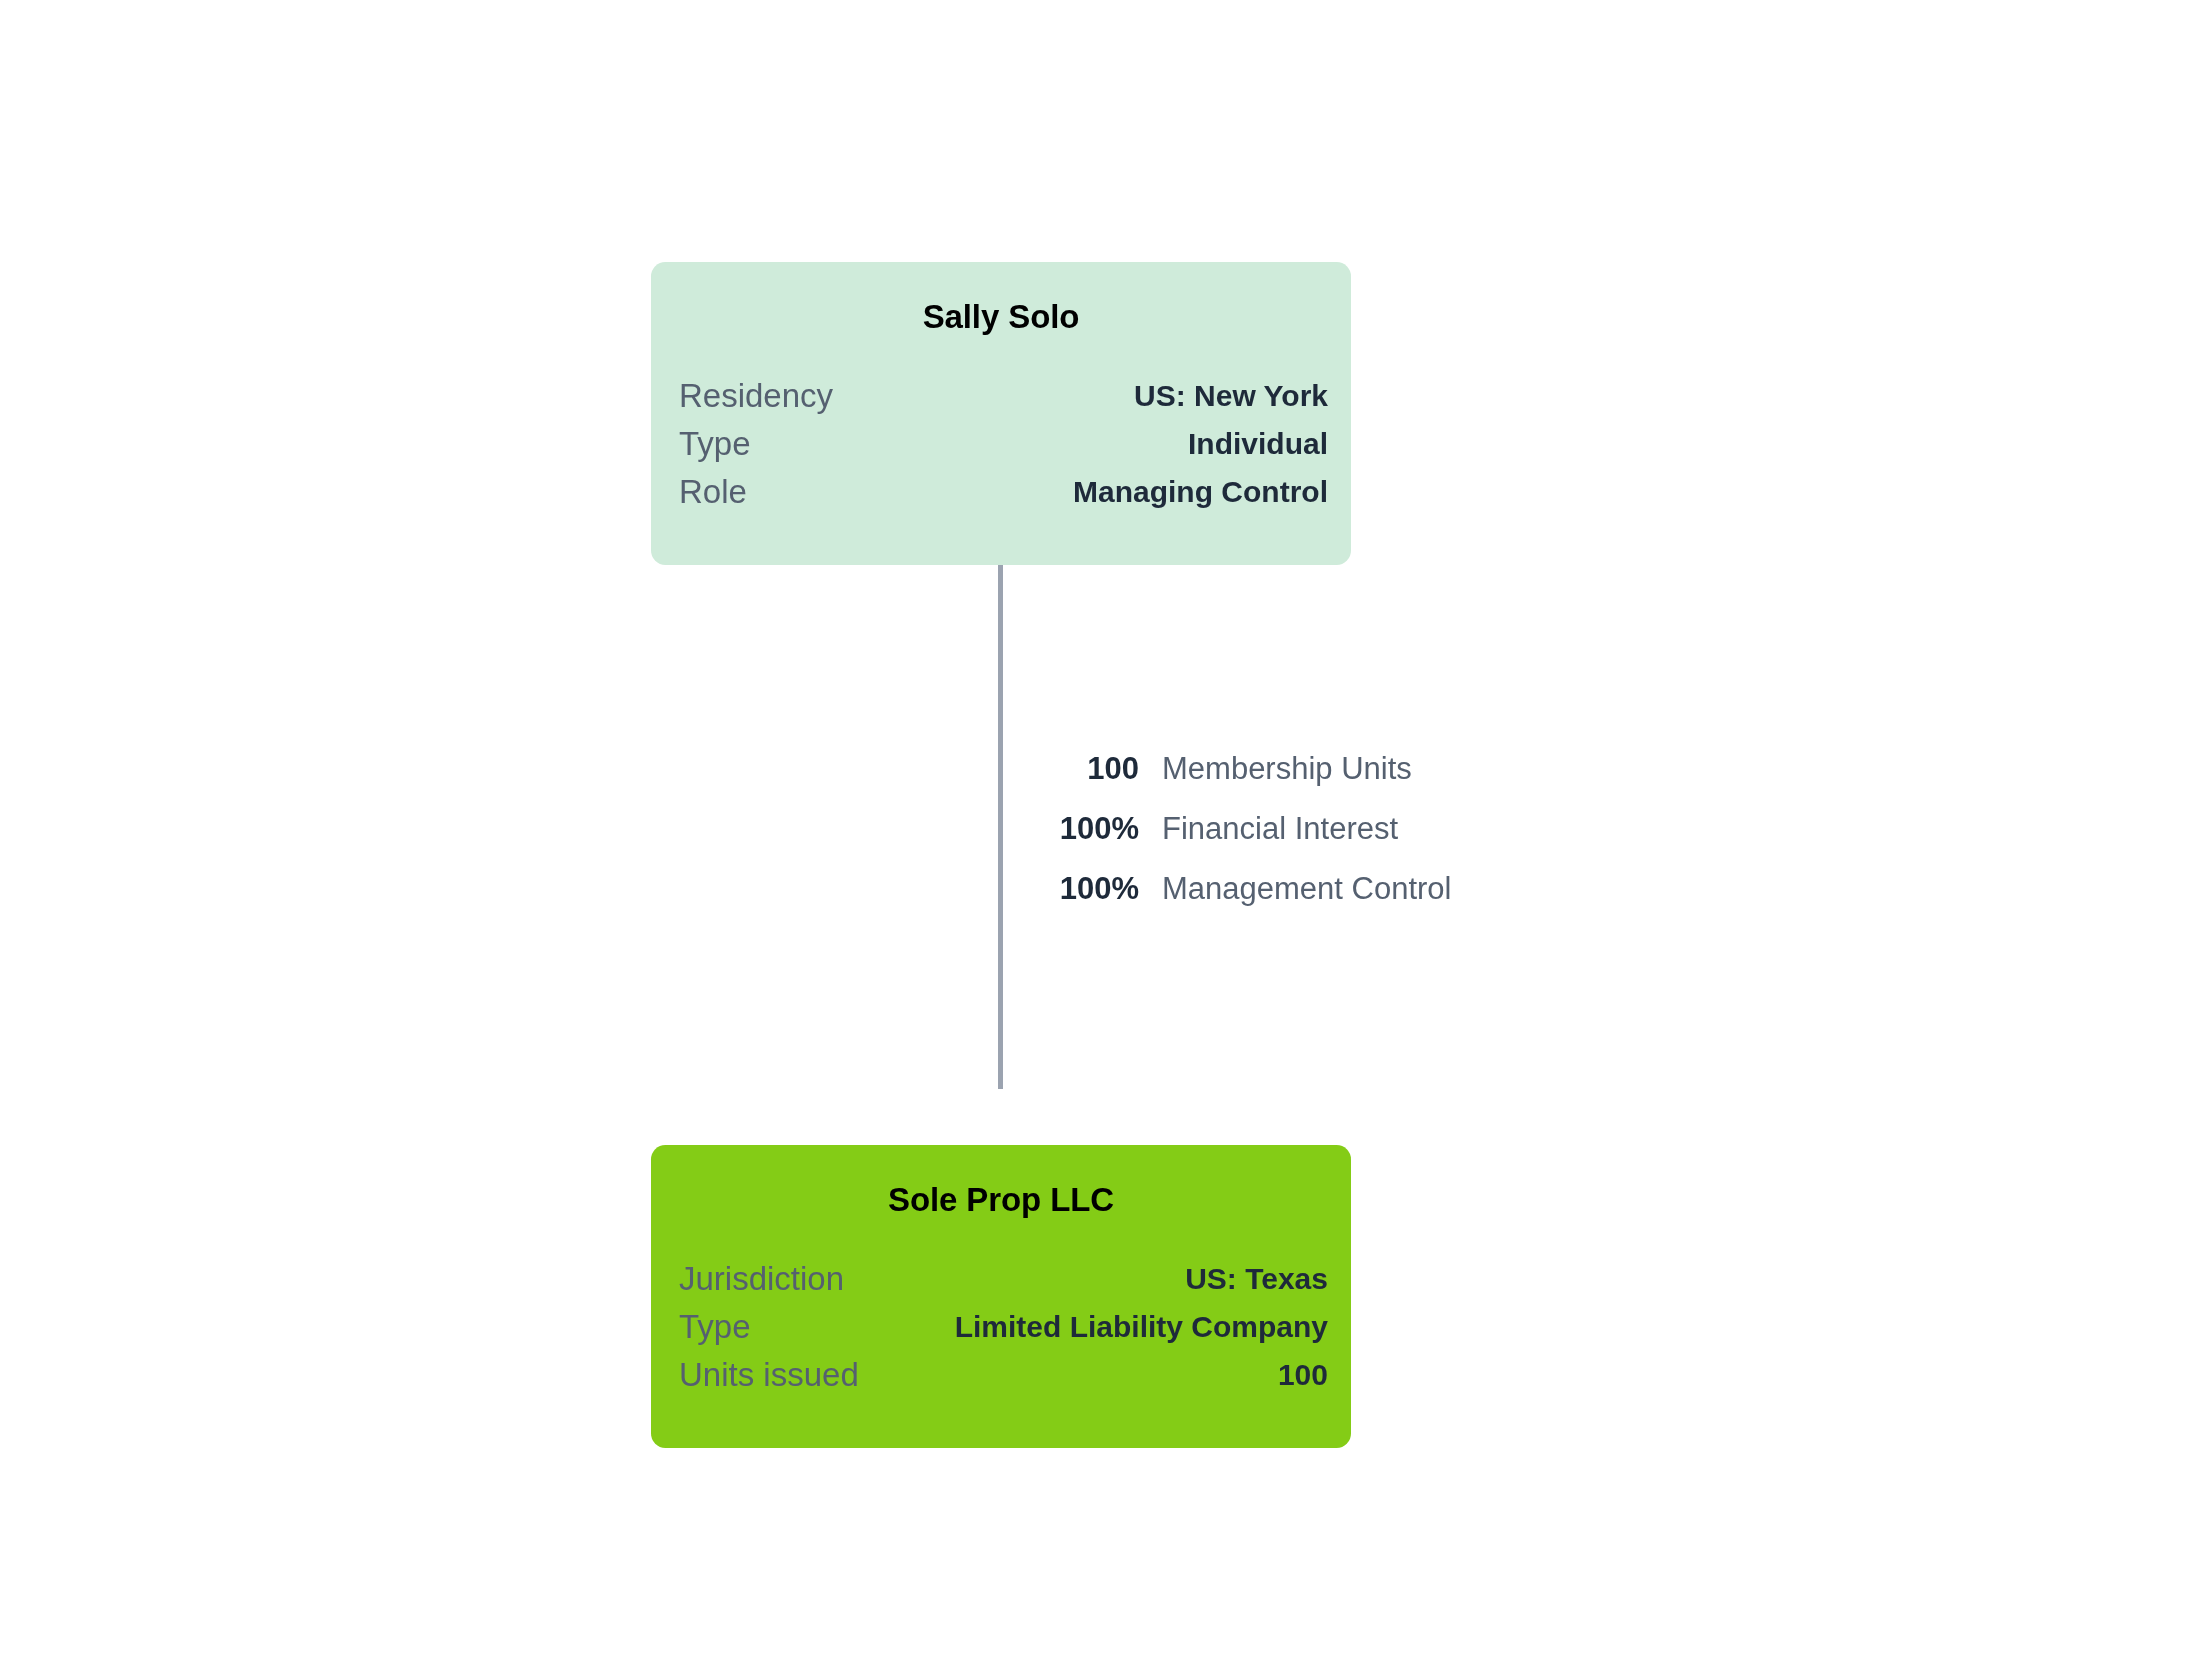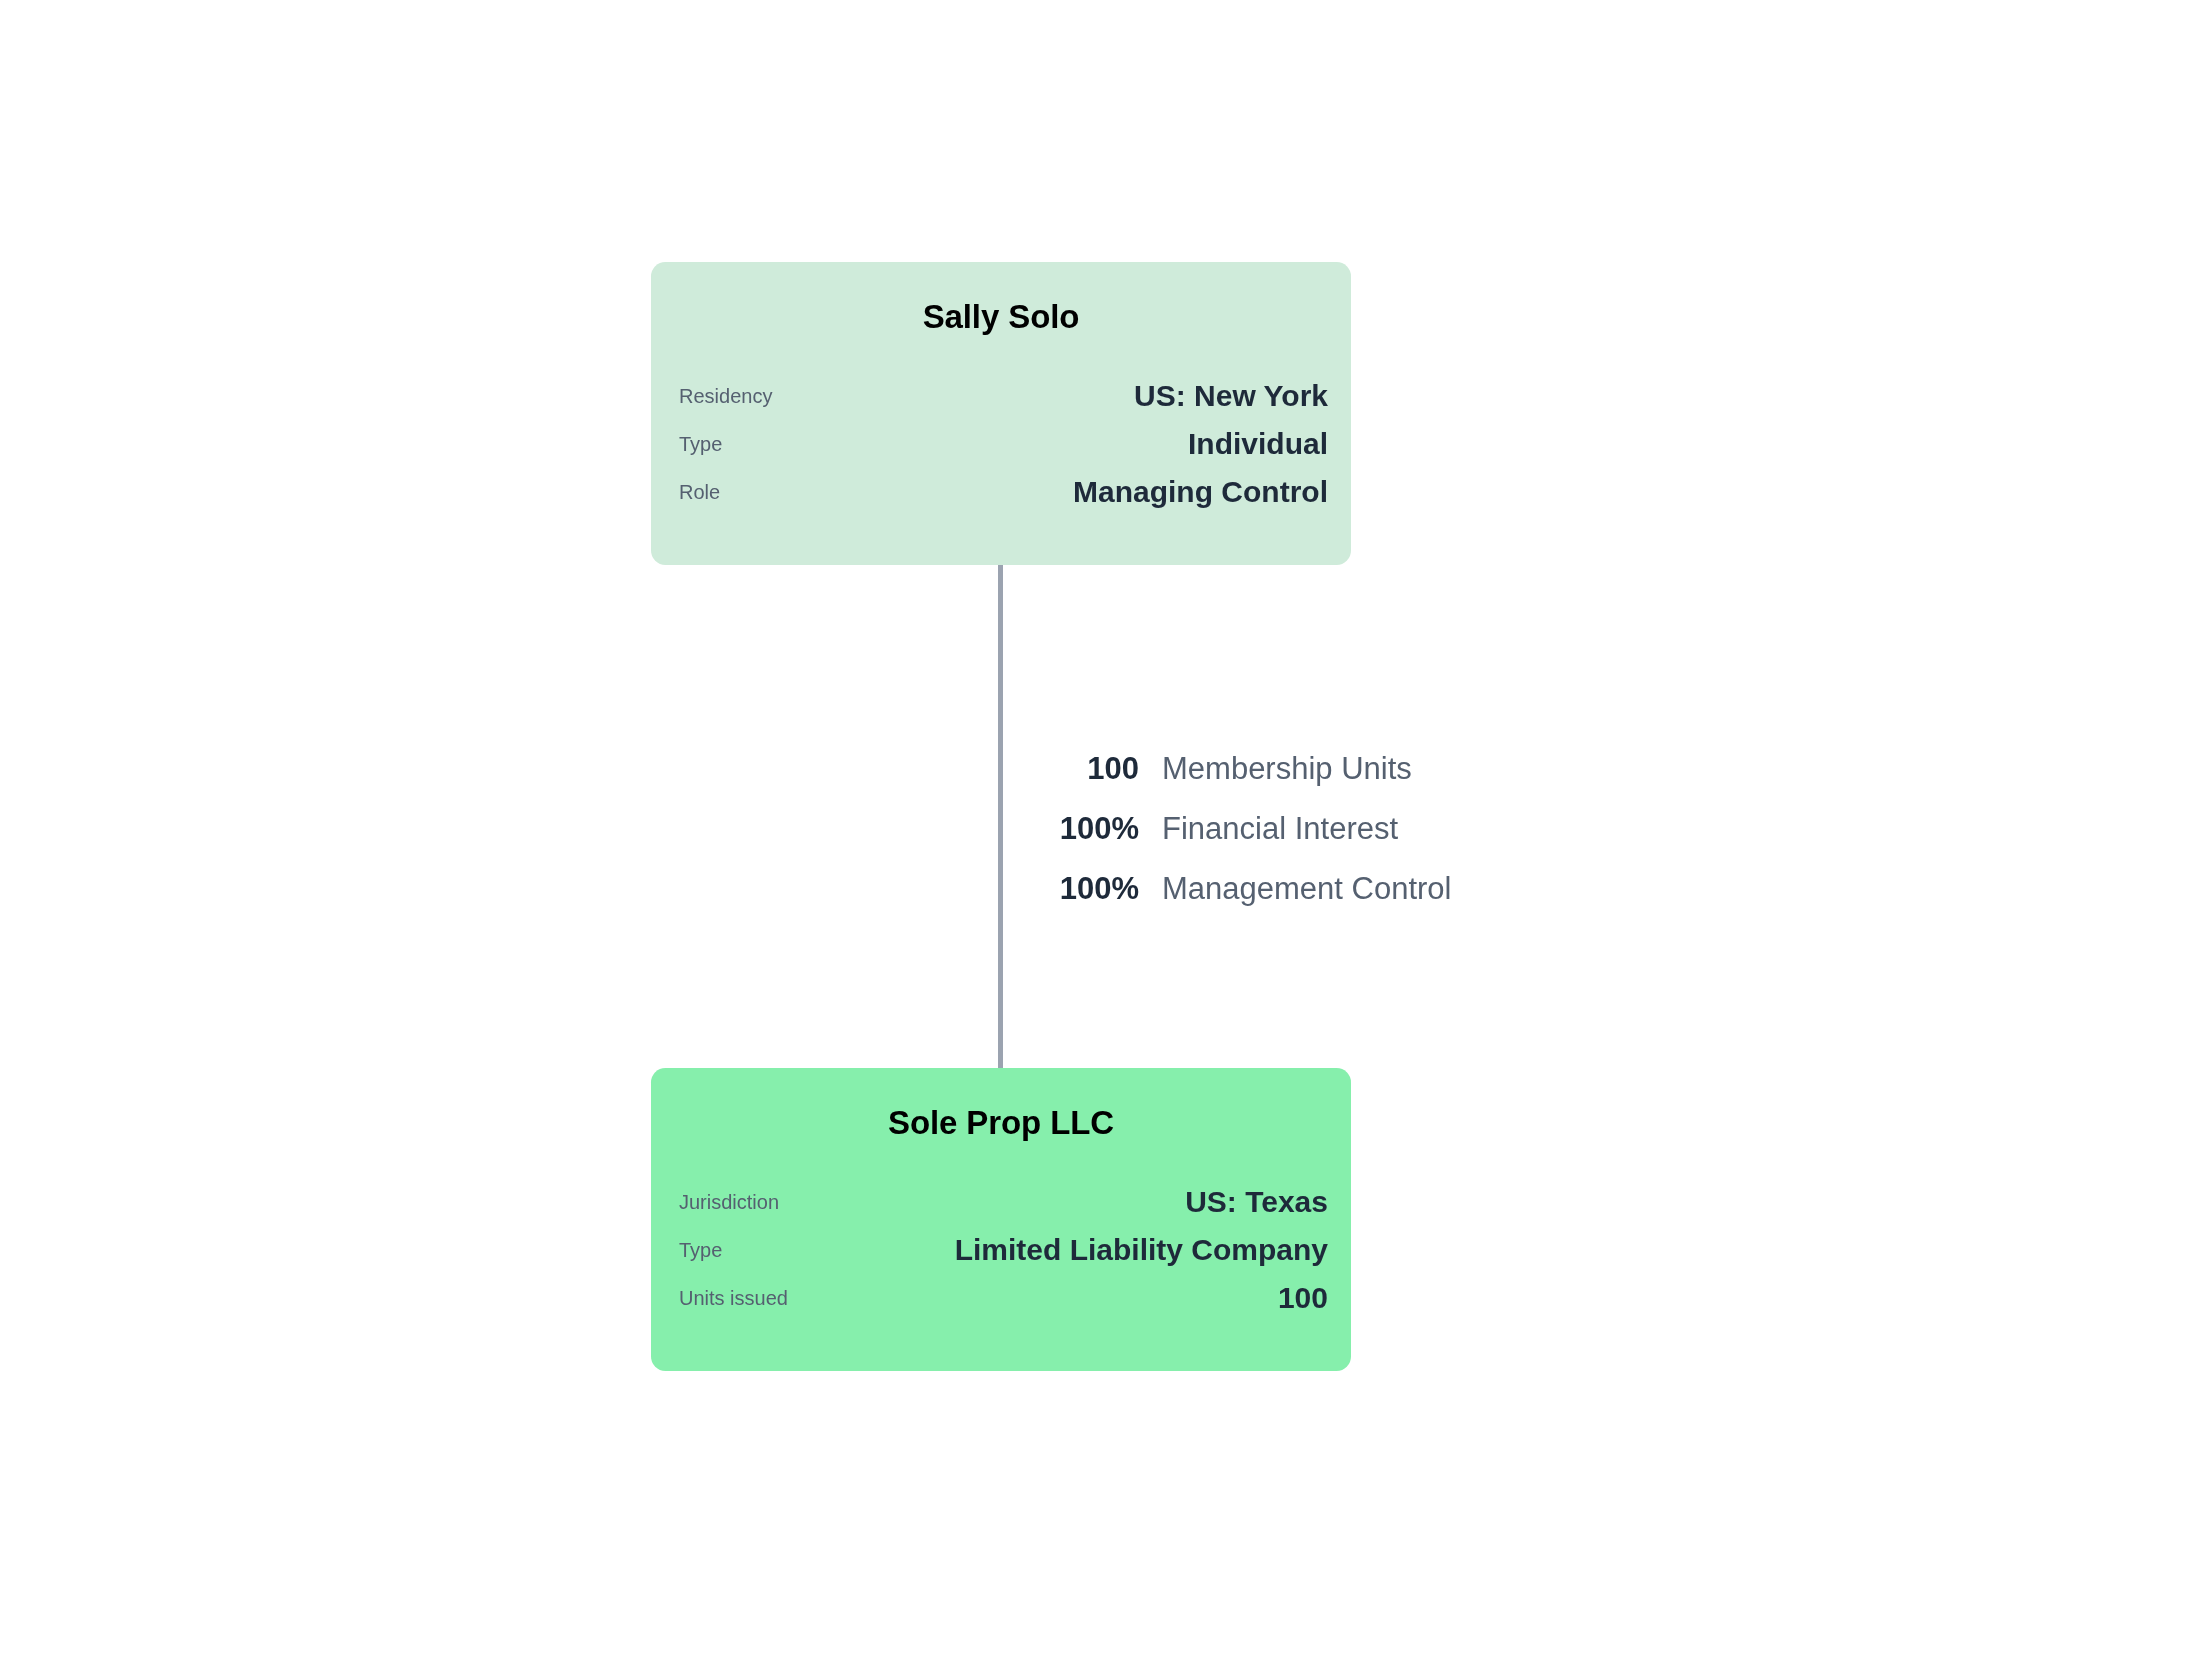--- a/index.html
+++ b/index.html
@@ -34,21 +34,21 @@
   .node {
     position: absolute;
     left: 651px;
     width: 700px;
     height: 303px;
     border-radius: 14.4px;
     box-sizing: border-box;
     padding: 0;
   }
   .node-person { top: 262px; background: #CFEBDA; }
-  .node-company { top: 1068px; background: #86efac; padding-left: 19px; }
+  .node-company { top: 1145px; background: #84cc16; padding-left: 19px; }
 
   .node-title {
     position: absolute;
     left: 0;
     right: 0;
     top: 38px;
     text-align: center;
     font-size: 33px;
     font-weight: bold;
     color: #000000;
@@ -62,21 +62,21 @@
     right: 23px;
     top: 110px;
   }
   .node-row {
     position: relative;
     height: 48px;
     line-height: 48px;
     white-space: nowrap;
   }
   .row-label {
-    font-size: 20px;
+    font-size: 33px;
     color: #556070;
     font-weight: normal;
     margin-top: 34px;
   }
   .row-value {
     position: absolute;
     right: 0;
     top: 0;
     font-size: 30px;
     font-weight: bold;

